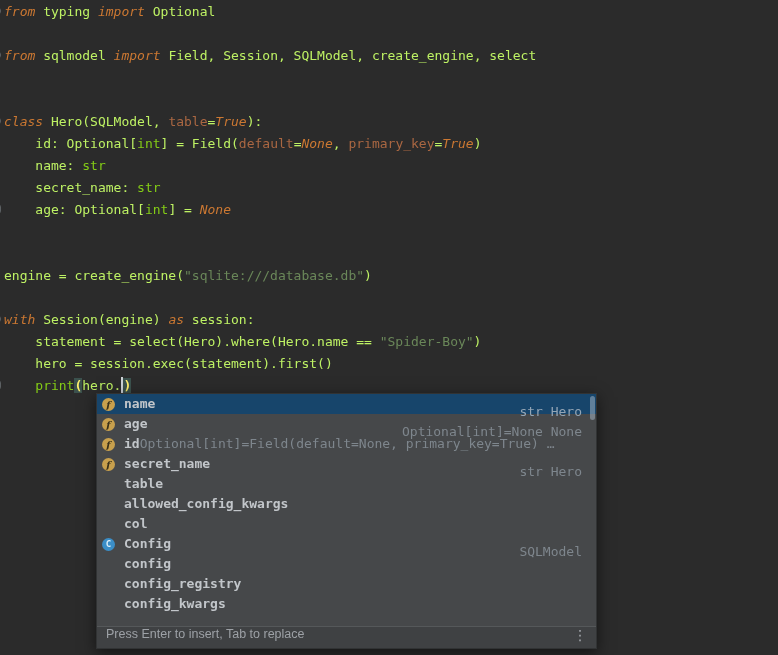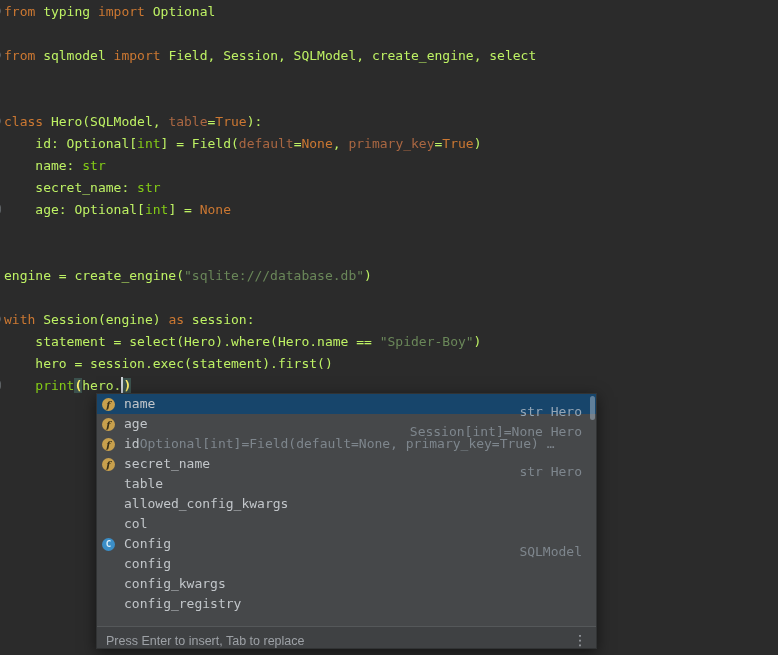--- a/index.html
+++ b/index.html
@@ -6,21 +6,21 @@
   html,body { width:778px; height:655px; overflow:hidden; }
   body { background:#2B2B2B; position:relative; font-family:"DejaVu Sans Mono", monospace; }
 
   
   #code {
     position:absolute; left:4px; top:1px;
     font:13px/22px "DejaVu Sans Mono", monospace;
     color:#A9B7C6; white-space:pre;
   }
   .code-line { height:22px; position:relative; }
-  .s-kw    { color:#CC7832; }
+  .s-kw    { color:#CC7832;font-style:italic; }
   .s-txt   { color:#bef264; }
   .s-type  { color:#84cc16; }
   .s-str   { color:#6A8759; }
   .s-kwarg { color:#AA6742; }
   .s-match { background:#3B514D; color:#FFEF6B; font-weight:bold; }
   .s-err   { border-bottom:2px solid #A94848; }
   .caret {
     display:inline-block; width:2px; height:16px;
     background:#CCD1D6; vertical-align:-3px;
   }
@@ -50,52 +50,52 @@
   .row.selected .right { color:#93A5B5; }
   .item-icon {
     width:13px; height:13px; border-radius:50%;
     margin-right:9px; flex:none;
     display:flex; align-items:center; justify-content:center;
     font:italic bold 10px/13px "DejaVu Serif", serif;
   }
   .icon-field { background:#C8A04D; color:#3A3119; }
   .icon-class { background:#3B8EC7; color:#DCEFFA; font-style:normal; font-family:"DejaVu Sans Mono",monospace; font-size:9px; }
   .icon-spacer { width:13px; margin-right:9px; flex:none; }
-  .label { color:#C2C6CA; }
+  .label { color:#C2C6CA;font-weight:bold; }
   .right { margin-left:auto; color:#7E868D;margin-top:16px; }
   .detail { flex:1; text-align:left; color:#7E868D; overflow:hidden; }
   #scroll-thumb {
     position:absolute; right:1px; top:2px; width:5px; height:24px;
     background:rgba(169,186,201,.5); border-radius:3px;
   }
   #popup-footer {
     position:absolute; left:0; right:0; bottom:0; height:22px;
     background:#3F4143; border-top:1px solid #55585A;
-    display:flex; align-items:flex-end; padding:0 9px;
+    display:flex; align-items:flex-start; padding:0 9px;
     font:12.5px "Liberation Sans", sans-serif; color:#9DA1A6;
   }
   #more-icon { margin-left:auto; font-size:14px; color:#A7ABB0; cursor:pointer; }
 </style>
 </head>
 <body>
 
 <div id="code"><div class="code-line"><span class="gutter-icon gutter-circle"></span><span class="s-kw">from</span><span class="s-txt"> typing </span><span class="s-kw">import</span><span class="s-txt"> Optional</span></div><div class="code-line"></div><div class="code-line"><span class="gutter-icon gutter-circle"></span><span class="s-kw">from</span><span class="s-txt"> sqlmodel </span><span class="s-kw">import</span><span class="s-txt"> Field, Session, SQLModel, create_engine, select</span></div><div class="code-line"></div><div class="code-line"></div><div class="code-line"><span class="gutter-icon gutter-circle"></span><span class="s-kw">class</span><span class="s-txt"> Hero(SQLModel, </span><span class="s-kwarg">table</span><span class="s-txt">=</span><span class="s-kw">True</span><span class="s-txt">):</span></div><div class="code-line"><span class="s-txt">    id: Optional[</span><span class="s-type">int</span><span class="s-txt">] = Field(</span><span class="s-kwarg">default</span><span class="s-txt">=</span><span class="s-kw">None</span><span class="s-txt">, </span><span class="s-kwarg">primary_key</span><span class="s-txt">=</span><span class="s-kw">True</span><span class="s-txt">)</span></div><div class="code-line"><span class="s-txt">    name: </span><span class="s-type">str</span></div><div class="code-line"><span class="s-txt">    secret_name: </span><span class="s-type">str</span></div><div class="code-line"><span class="gutter-icon gutter-square"></span><span class="s-txt">    age: Optional[</span><span class="s-type">int</span><span class="s-txt">] = </span><span class="s-kw">None</span></div><div class="code-line"></div><div class="code-line"></div><div class="code-line"><span class="s-txt">engine = create_engine(</span><span class="s-str">"sqlite:///database.db"</span><span class="s-txt">)</span></div><div class="code-line"></div><div class="code-line"><span class="gutter-icon gutter-circle"></span><span class="s-kw">with</span><span class="s-txt"> Session(engine) </span><span class="s-kw">as</span><span class="s-txt"> session:</span></div><div class="code-line"><span class="s-txt">    statement = select(Hero).where(Hero.name == </span><span class="s-str">"Spider-Boy"</span><span class="s-txt">)</span></div><div class="code-line"><span class="s-txt">    hero = session.exec(statement).first()</span></div><div class="code-line"><span class="gutter-icon gutter-square"></span><span class="s-txt">    </span><span class="s-type">print</span><span class="s-match">(</span><span class="s-txt">hero.</span><span class="caret"></span><span class="s-match s-err">)</span></div></div>
 
 <div id="popup">
   <div id="popup-list">
       <div class="row selected"><span class="item-icon icon-field">f</span><span class="label">name</span><span class="right">str Hero</span></div>
-      <div class="row"><span class="item-icon icon-field">f</span><span class="label">age</span><span class="right">Session[int]=None Hero</span></div>
+      <div class="row"><span class="item-icon icon-field">f</span><span class="label">age</span><span class="right">Optional[int]=None None</span></div>
       <div class="row"><span class="item-icon icon-field">f</span><span class="label">id</span><span class="detail">Optional[int]=Field(default=None, primary_key=True) …</span></div>
       <div class="row"><span class="item-icon icon-field">f</span><span class="label">secret_name</span><span class="right">str Hero</span></div>
       <div class="row"><span class="icon-spacer"></span><span class="label">table</span></div>
       <div class="row"><span class="icon-spacer"></span><span class="label">allowed_config_kwargs</span></div>
       <div class="row"><span class="icon-spacer"></span><span class="label">col</span></div>
       <div class="row"><span class="item-icon icon-class">C</span><span class="label">Config</span><span class="right">SQLModel</span></div>
       <div class="row"><span class="icon-spacer"></span><span class="label">config</span></div>
+      <div class="row"><span class="icon-spacer"></span><span class="label">config_registry</span></div>
       <div class="row"><span class="icon-spacer"></span><span class="label">config_kwargs</span></div>
-      <div class="row"><span class="icon-spacer"></span><span class="label">config_registry</span></div>
     </div>
   <div id="scroll-thumb"></div>
   <div id="popup-footer">
     <span>Press Enter to insert, Tab to replace</span>
     <span id="more-icon">⋮</span>
   </div>
 </div>
 
 </body></html>

